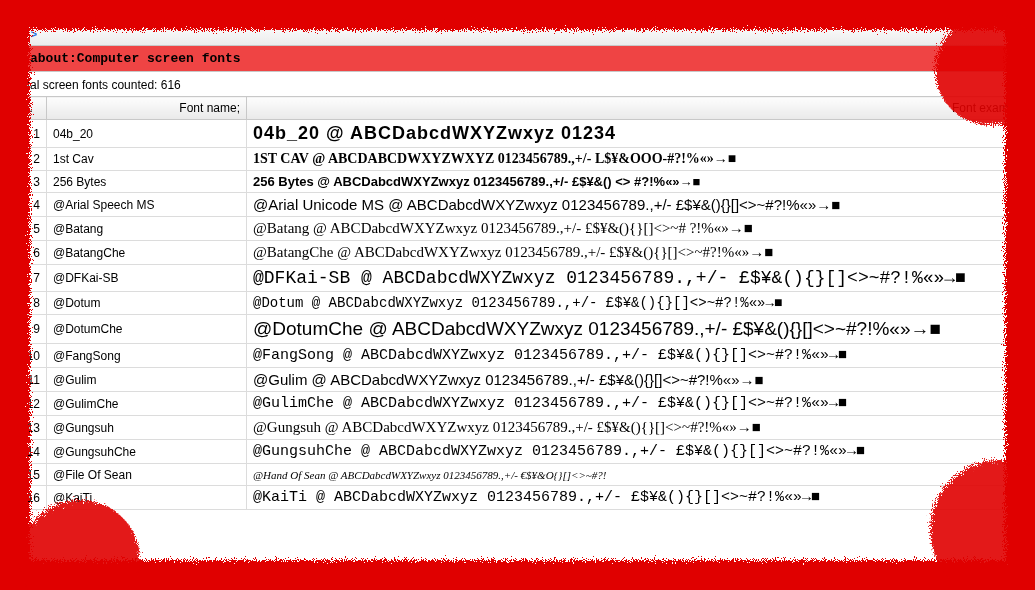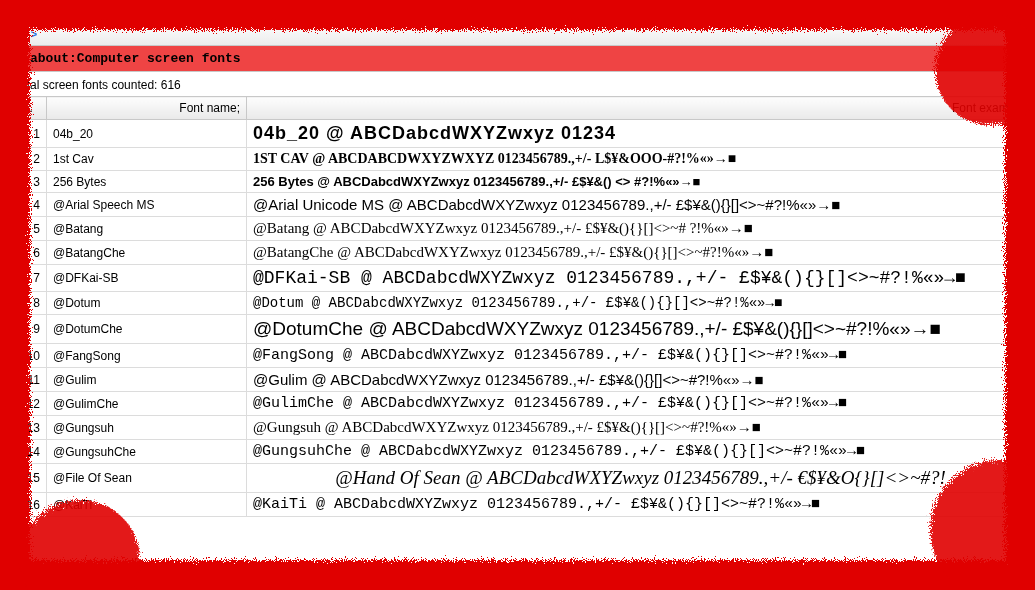--- a/index.html
+++ b/index.html
@@ -37,21 +37,21 @@
   .r4 .ex-cell { font-family:Georgia,serif; font-size:15px; }
   .r5 .ex-cell { font-family:Georgia,serif; font-size:15px; }
   .r6 .ex-cell { font-family:"Courier New",monospace; font-size:18px; }
   .r7 .ex-cell { font-family:Liberation Mono, monospace; font-size:14px; }
   .r8 .ex-cell { font-family:Liberation Sans, sans-serif; font-size:19px; }
   .r9 .ex-cell { font-family:"Courier New",monospace; font-size:15px; }
   .r10 .ex-cell { font-family:Tahoma,sans-serif; font-size:15px; }
   .r11 .ex-cell { font-family:"Courier New",monospace; font-size:15px; }
   .r12 .ex-cell { font-family:Georgia,serif; font-size:15px; }
   .r13 .ex-cell { font-family:"Courier New",monospace; font-size:15px; }
-  .r14 .ex-cell { font-family:"Comic Sans MS",cursive; font-style:italic; font-size:19px;text-align:center; }
+  .r14 .ex-cell { font-family:"Comic Sans MS",cursive; font-style:italic; font-size:11px; }
   .r15 .ex-cell { font-family:"Courier New",monospace; font-size:15px; }
   
   .grunge { position:fixed; inset:0; pointer-events:none; z-index:50; }
 </style>
 </head>
 <body>
 
 <div class="titlebar">
   <span class="app-icon">
     <svg width="16" height="16" viewBox="0 0 16 16">

